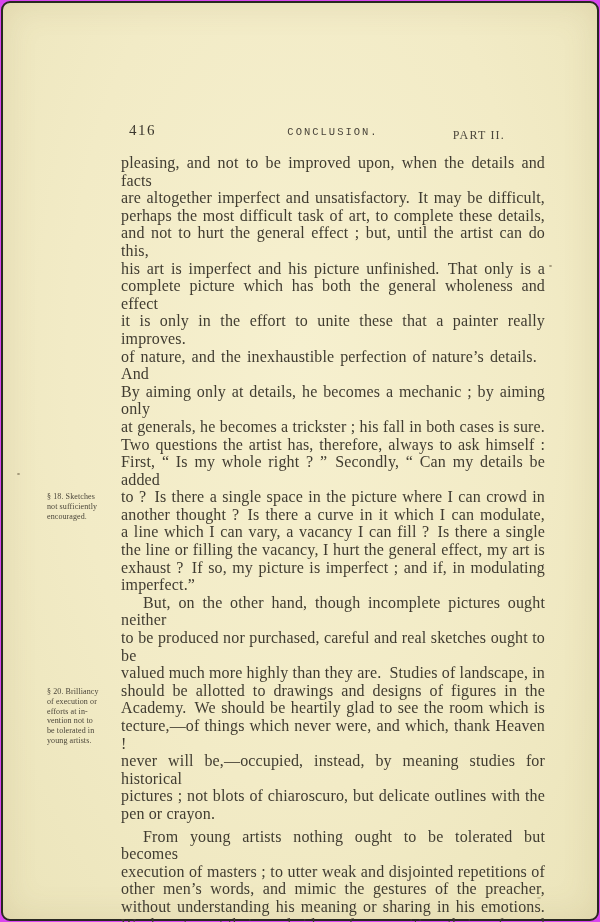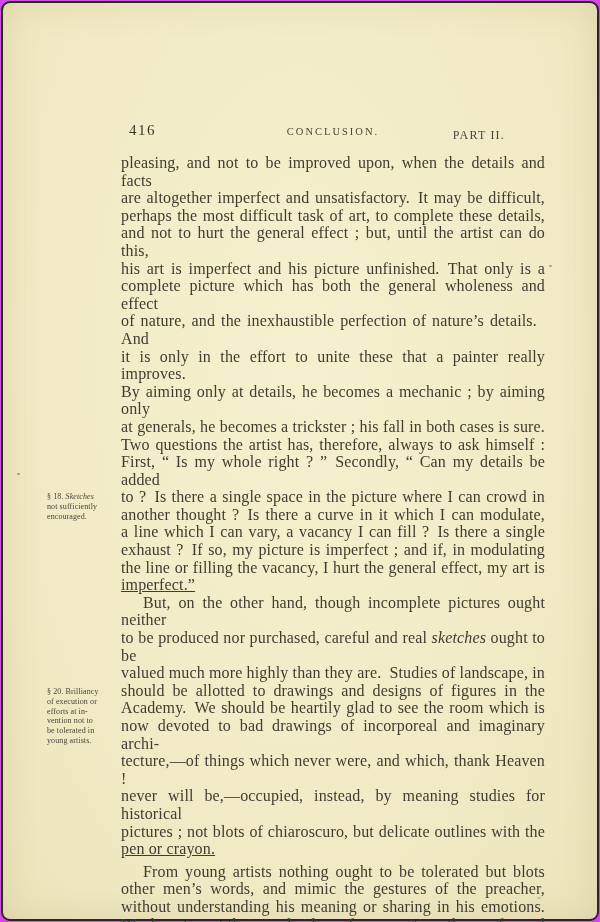--- a/index.html
+++ b/index.html
@@ -12,34 +12,34 @@
     position:absolute;left:1px;top:1px;right:1px;bottom:1px;
     box-sizing:border-box;
     border:2px solid #2a2822;border-radius:9px;
     background:radial-gradient(ellipse at 50% 38%, #f6f0cf 0%, #f2ebc6 55%, #ebe4ba 100%);
     box-shadow:inset 0 0 34px rgba(140,118,70,0.16);
     color:#3f3b30;
   }
   
   .header{position:absolute;left:118px;top:119px;width:424px;height:20px;}
   .page-num{position:absolute;left:8px;top:0;font-size:15px;letter-spacing:1.5px;color:#3c382e;}
-  .running-title{position:absolute;left:0;right:0;top:4px;text-align:center;font-size:10.5px;letter-spacing:2px;color:#49443a;}
+  .running-title{position:absolute;left:0;right:0;top:4px;text-align:center;font-size:10.5px;letter-spacing:2px;color:#49443a;font-family:Liberation Mono, monospace;}
   .part{position:absolute;right:40px;top:6px;font-size:12px;letter-spacing:1.2px;color:#4c473c;}
   
   .main{
     position:absolute;left:118px;top:151px;width:424px;
     font-size:16px;line-height:17.6px;color:#403c31;
     letter-spacing:0.15px;
   }
   .para{margin:0;}
   .para.gap{margin-top:5px;}
   .jline{text-align:justify;text-align-last:justify;}
-  .jline.noj{text-align-last:auto;text-decoration:underline;}
+  .jline.noj{text-align-last:auto;}
   .firstline{text-indent:22px;}
-  .it{font-style:italic;}
+  .it{}
   
   .margin-note{
     position:absolute;left:44px;width:70px;
     font-size:8px;line-height:9.8px;color:#4a4539;
     letter-spacing:0.1px;
   }
   .note-0{top:489px;}
   .note-1{top:684px;}
   
   .speck{position:absolute;border-radius:50%;background:rgba(98,88,62,0.55);}
@@ -74,47 +74,47 @@
       </div>
 
     <div class="main">
         <div class="para">
           <div class="jline"><span>pleasing, and not to be improved upon, when the details and facts</span></div>
           <div class="jline"><span>are altogether imperfect and unsatisfactory. It may be difficult,</span></div>
           <div class="jline"><span>perhaps the most difficult task of art, to complete these details,</span></div>
           <div class="jline"><span>and not to hurt the general effect ; but, until the artist can do this,</span></div>
           <div class="jline"><span>his art is imperfect and his picture unfinished. That only is a</span></div>
           <div class="jline"><span>complete picture which has both the general wholeness and effect</span></div>
+          <div class="jline"><span>it is only in the effort to unite these that a painter really improves.</span></div>
           <div class="jline"><span>of nature, and the inexhaustible perfection of nature’s details. And</span></div>
-          <div class="jline"><span>it is only in the effort to unite these that a painter really improves.</span></div>
           <div class="jline"><span>By aiming only at details, he becomes a mechanic ; by aiming only</span></div>
           <div class="jline"><span>at generals, he becomes a trickster ; his fall in both cases is sure.</span></div>
           <div class="jline"><span>Two questions the artist has, therefore, always to ask himself :</span></div>
           <div class="jline"><span>First, “ Is my whole right ? ” Secondly, “ Can my details be added</span></div>
           <div class="jline"><span>to ? Is there a single space in the picture where I can crowd in</span></div>
           <div class="jline"><span>another thought ? Is there a curve in it which I can modulate,</span></div>
           <div class="jline"><span>a line which I can vary, a vacancy I can fill ? Is there a single</span></div>
+          <div class="jline"><span>the line or filling the vacancy, I hurt the general effect, my art is</span></div>
           <div class="jline"><span>exhaust ? If so, my picture is imperfect ; and if, in modulating</span></div>
-          <div class="jline"><span>the line or filling the vacancy, I hurt the general effect, my art is</span></div>
           <div class="jline noj"><span>imperfect.”</span></div>
         </div>
         <div class="para">
           <div class="jline firstline"><span>But, on the other hand, though incomplete pictures ought neither</span></div>
           <div class="jline"><span>to be produced nor purchased, careful and real </span><span class="it">sketches</span><span> ought to be</span></div>
           <div class="jline"><span>valued much more highly than they are. Studies of landscape, in</span></div>
           <div class="jline"><span>should be allotted to drawings and designs of figures in the</span></div>
           <div class="jline"><span>Academy. We should be heartily glad to see the room which is</span></div>
-          <div class="jline"><span>now devoted to bad drawings of incorporeal and imaginary archi-</span></div>
           <div class="jline"><span>tecture,—of things which never were, and which, thank Heaven !</span></div>
           <div class="jline"><span>never will be,—occupied, instead, by meaning studies for historical</span></div>
           <div class="jline"><span>pictures ; not blots of chiaroscuro, but delicate outlines with the</span></div>
           <div class="jline noj"><span>pen or crayon.</span></div>
         </div>
         <div class="para gap">
-          <div class="jline firstline"><span>From young artists nothing ought to be tolerated but blots</span></div>
+          <div class="jline firstline"><span>From young artists nothing ought to be tolerated but becomes</span></div>
+          <div class="jline"><span>execution of masters ; to utter weak and disjointed repetitions of</span></div>
           <div class="jline"><span>other men’s words, and mimic the gestures of the preacher,</span></div>
           <div class="jline"><span>without understanding his meaning or sharing in his emotions.</span></div>
           <div class="jline"><span>We do not want their crude ideas of composition, their unformed</span></div>
         </div>
       </div>
 
     <span class="speck s0"></span>
     <span class="speck s1"></span>
     <span class="speck s2"></span>
   </div>

